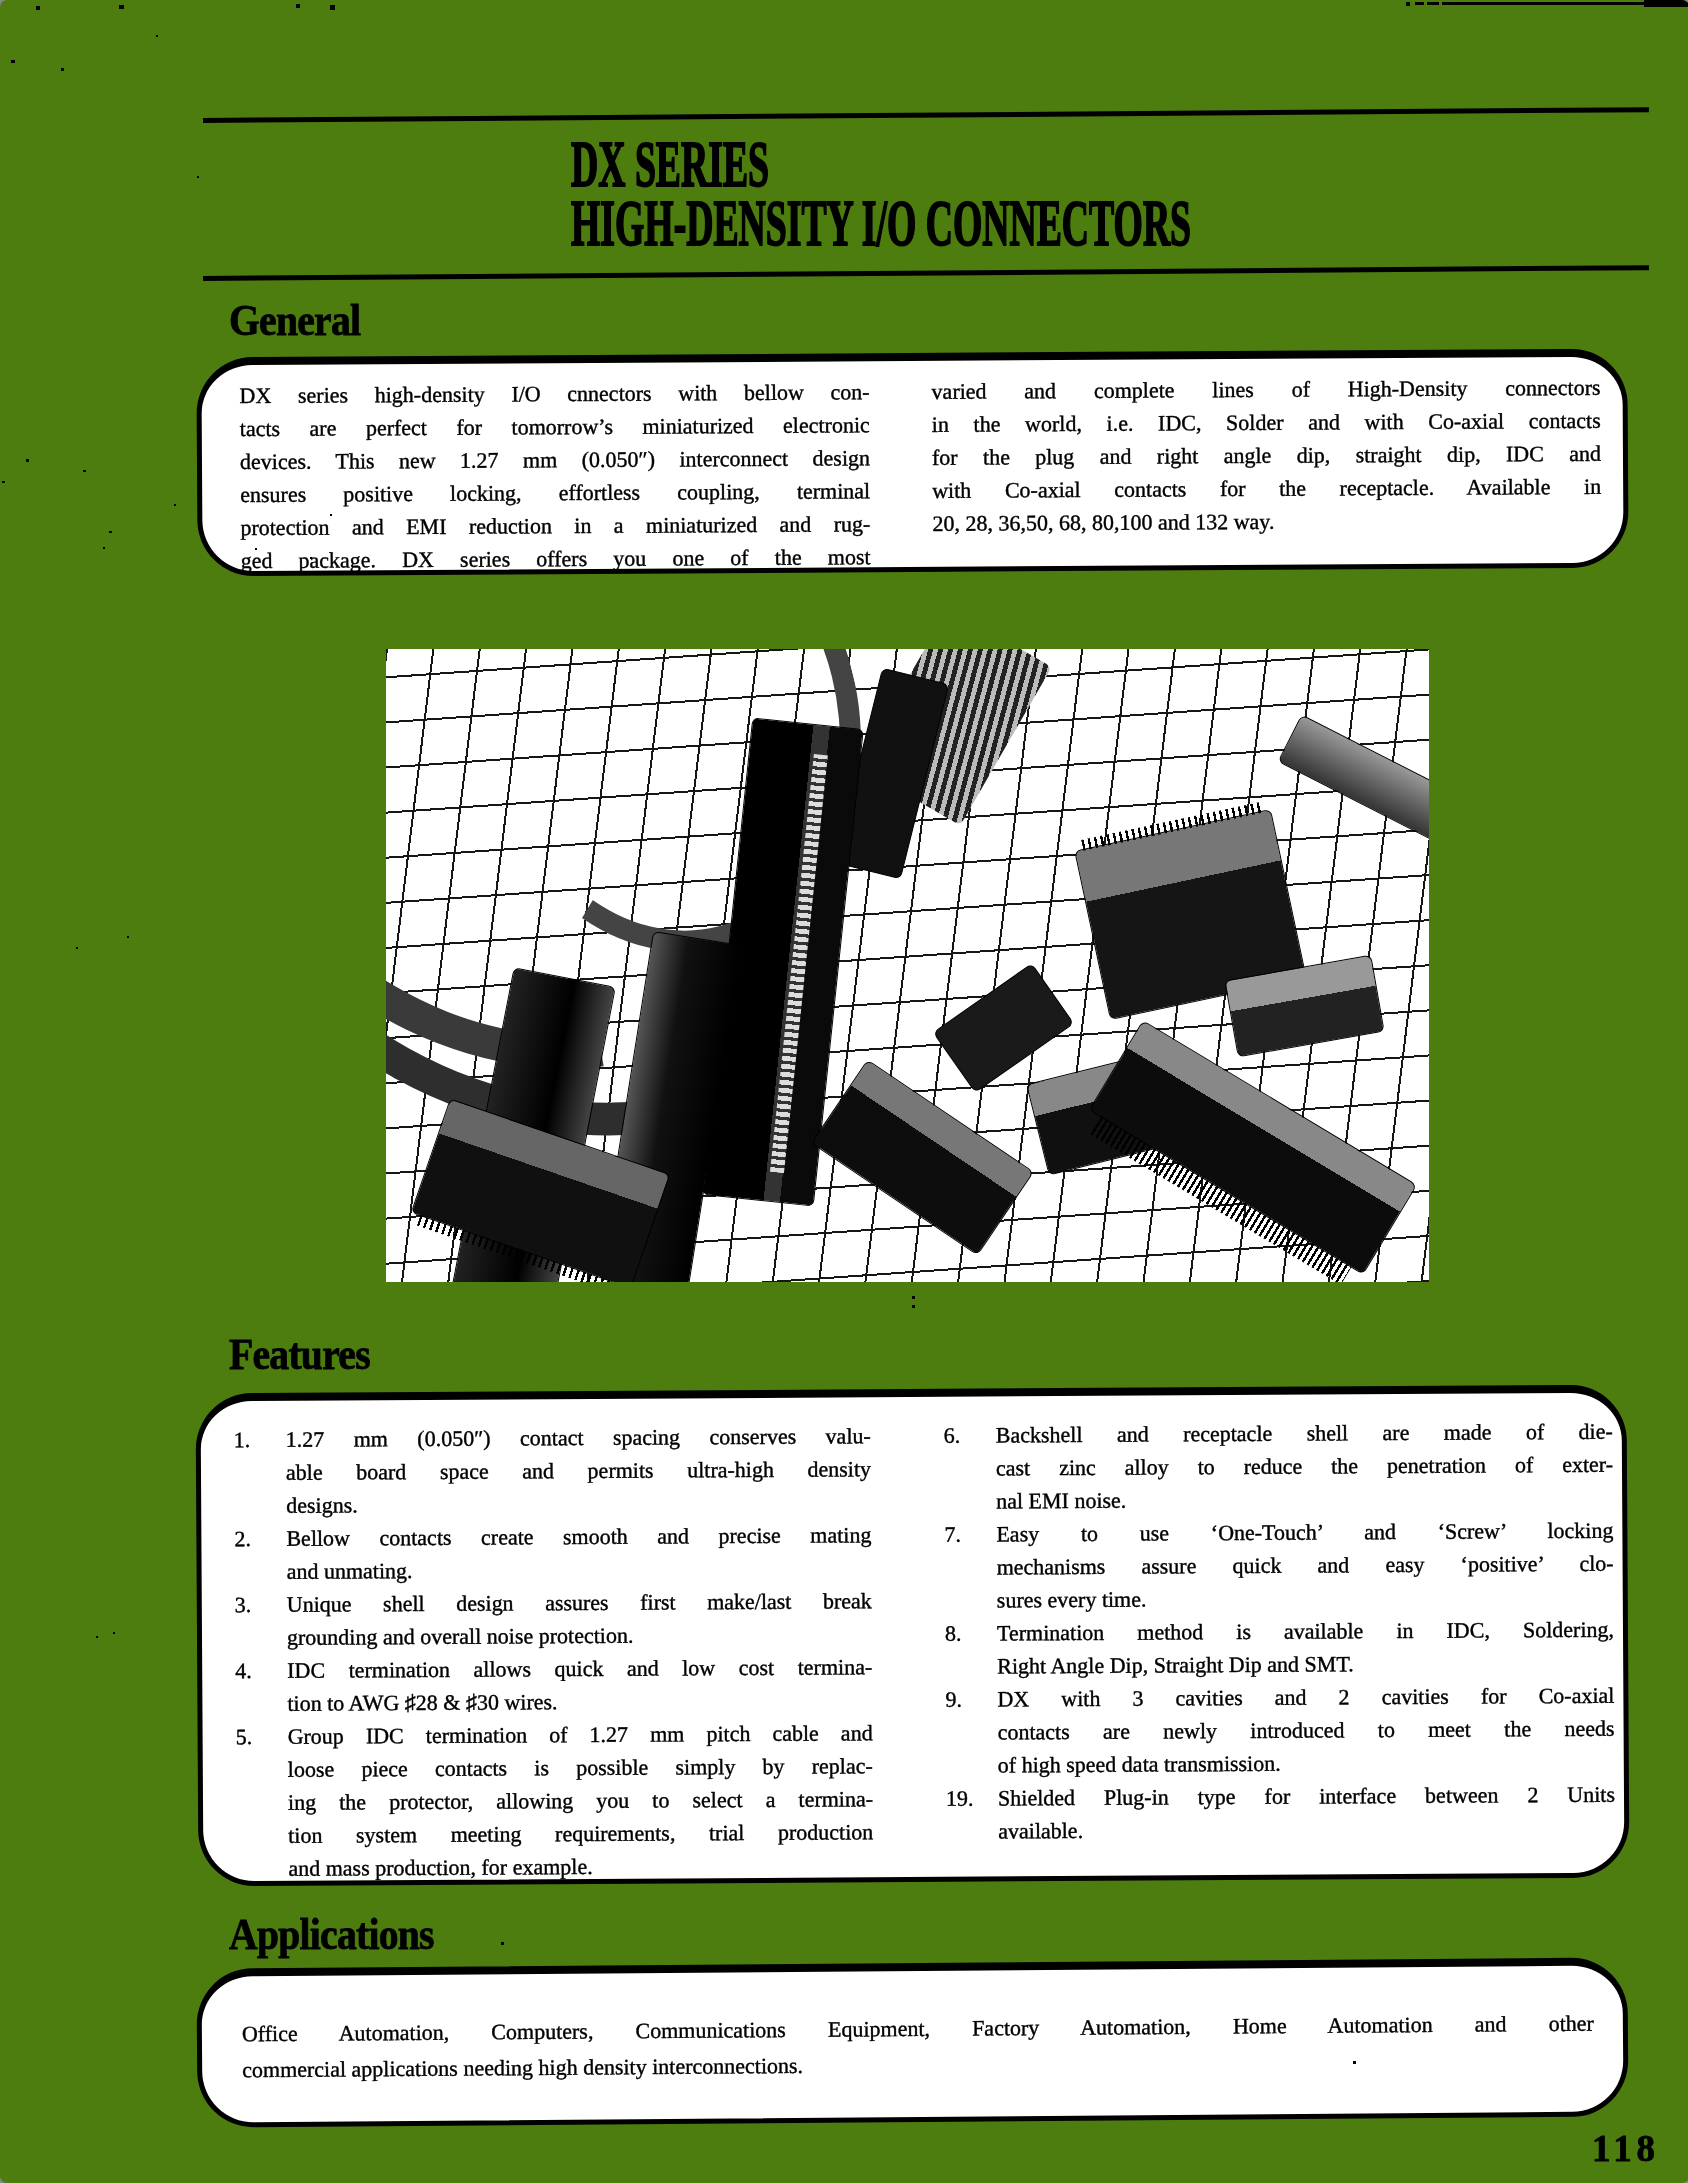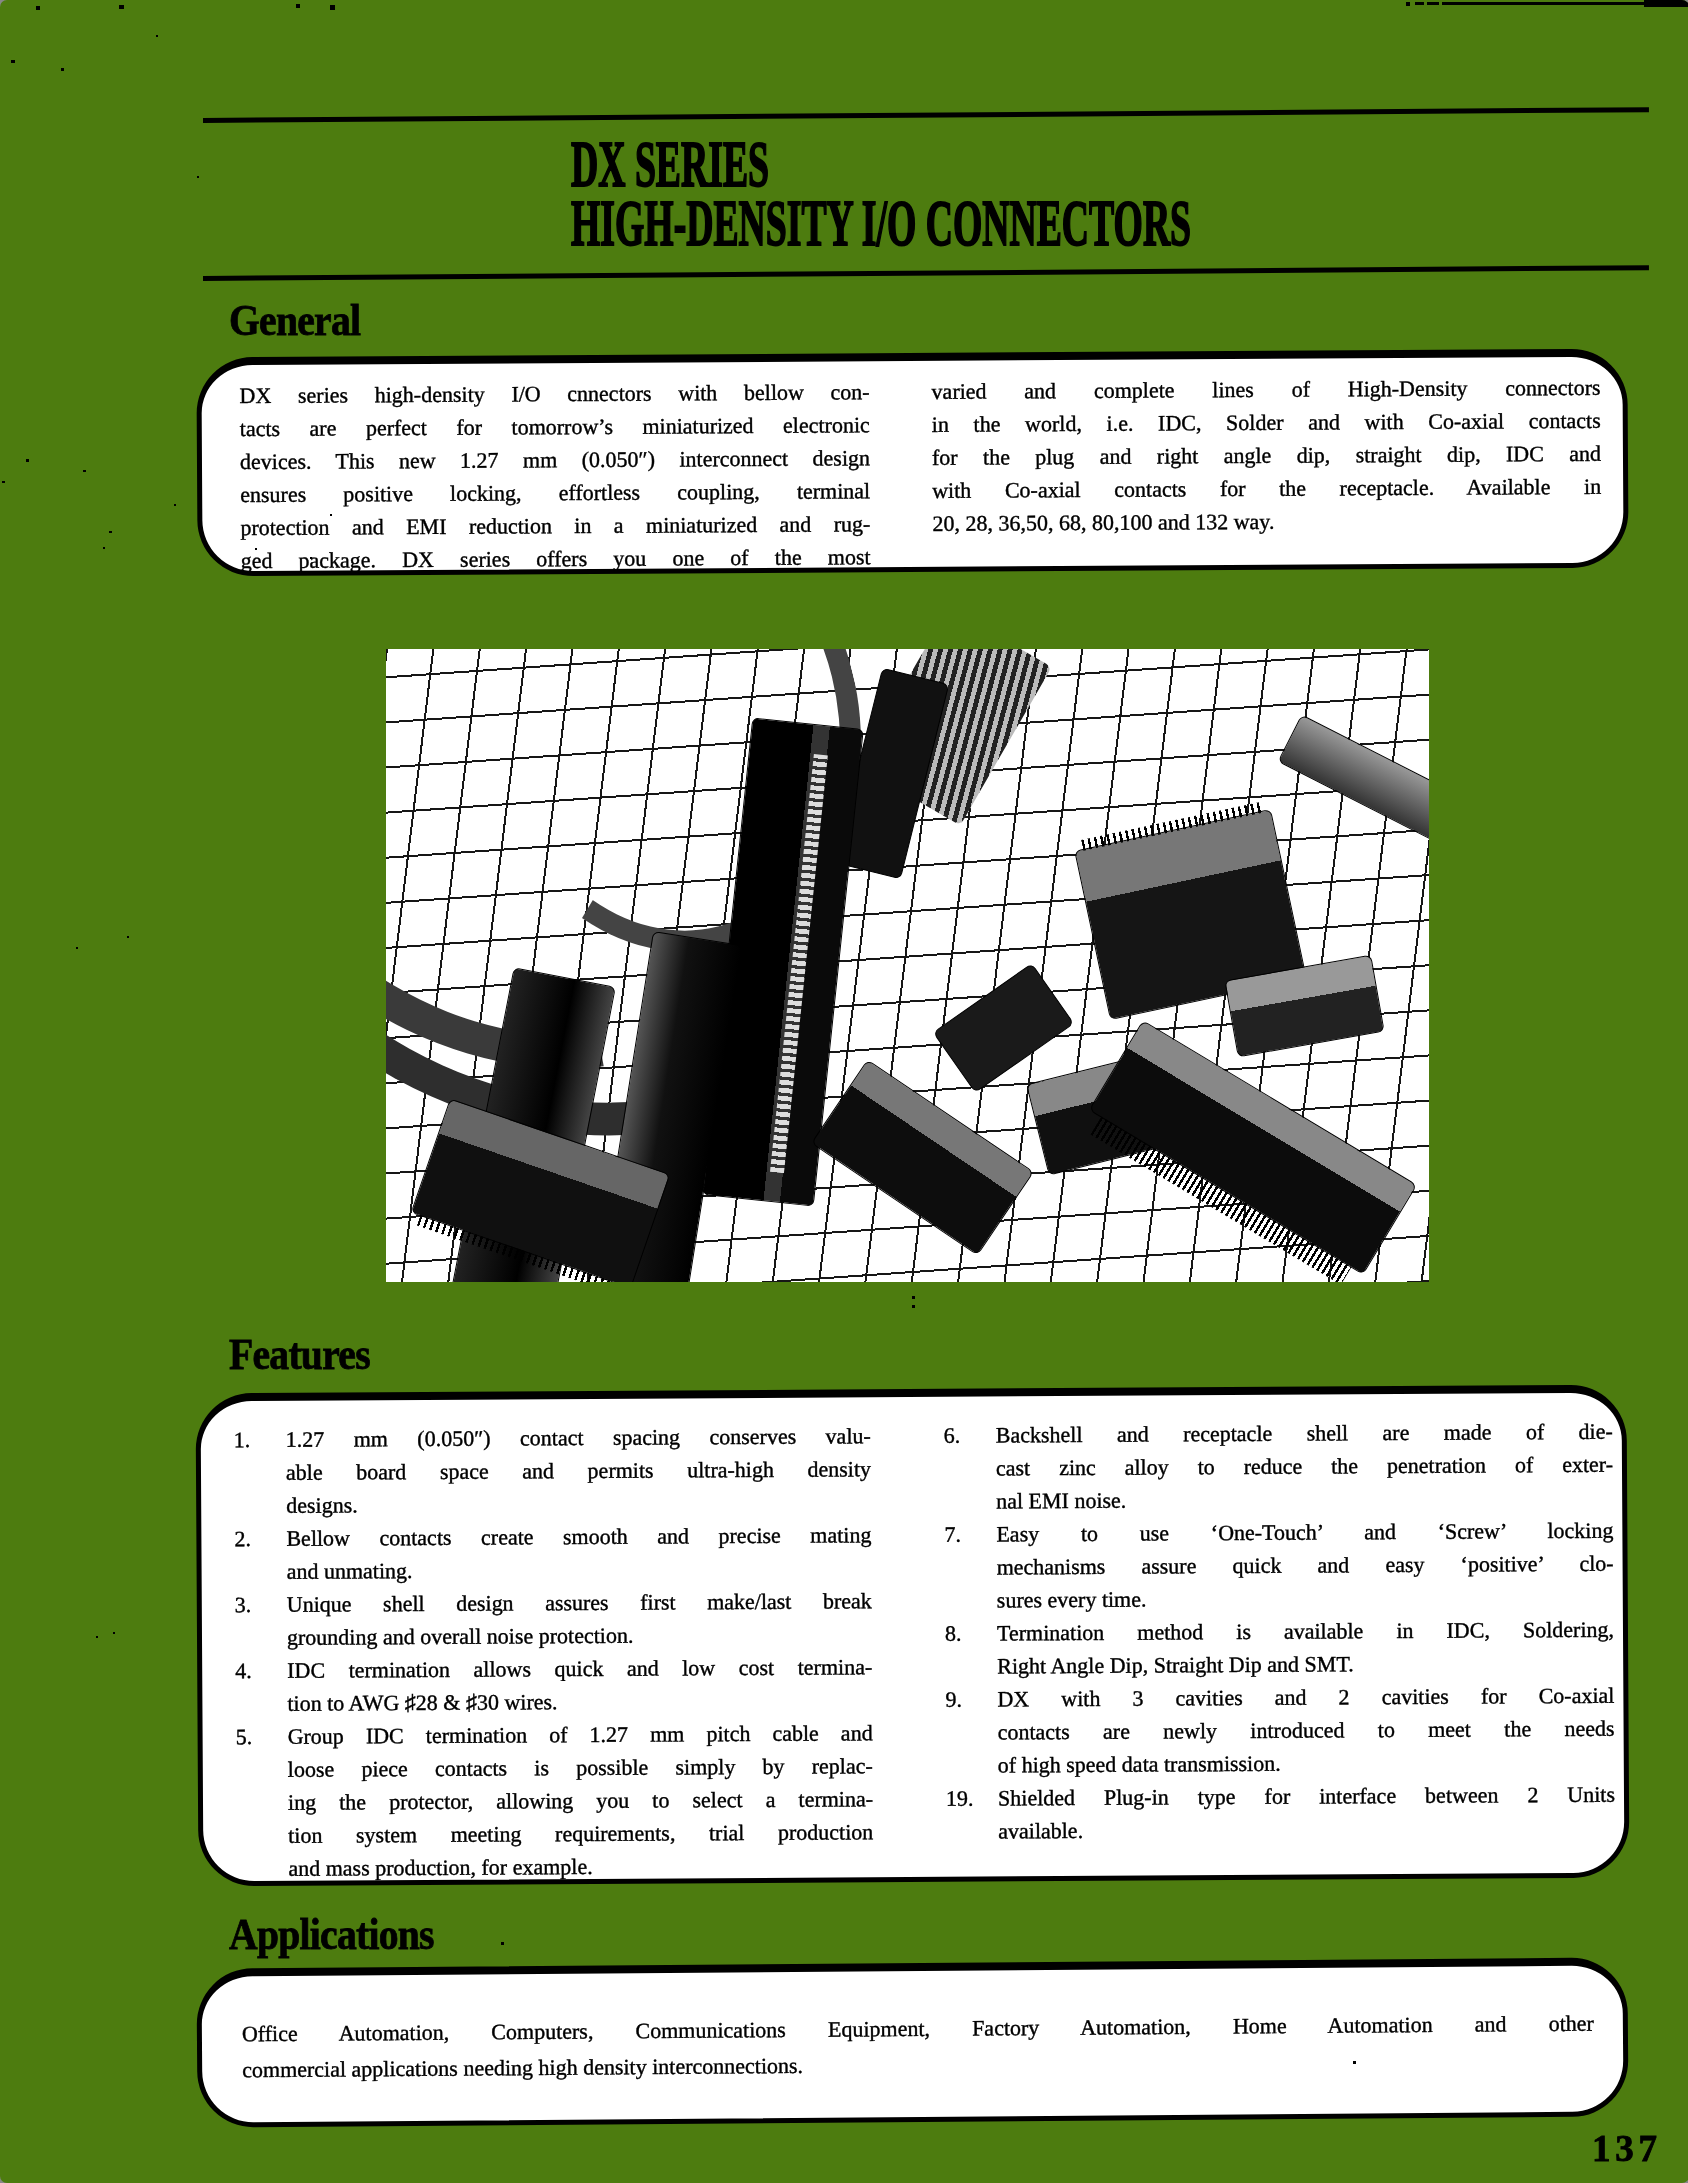--- a/index.html
+++ b/index.html
@@ -189,21 +189,21 @@
 
   <div class="sec-heading" style="top:1912px;">Applications</div>
 
   <div class="rbox" style="top:1963px;height:159px;transform:rotate(-0.45deg);">
     <div class="appcol" style="left:40px;top:40px;width:1352px;">
       <div class="jline">Office Automation, Computers, Communications Equipment, Factory Automation, Home Automation and other</div>
       <div class="lline">commercial applications needing high density interconnections.</div>
     </div>
   </div>
 
-  <div class="pageno">137</div>
+  <div class="pageno">118</div>
 
   <div>
     <div class="speck" style="left:36px;top:6.4px;width:4px;height:4px;"></div>
     <div class="speck" style="left:119px;top:4.8px;width:4.8px;height:4px;"></div>
     <div class="speck" style="left:296px;top:4px;width:4px;height:4px;"></div>
     <div class="speck" style="left:330px;top:4.8px;width:4.8px;height:4.8px;"></div>
     <div class="speck" style="left:156px;top:35px;width:2.4px;height:2.4px;"></div>
     <div class="speck" style="left:11px;top:60px;width:4px;height:3.2px;"></div>
     <div class="speck" style="left:61px;top:68px;width:3.2px;height:3.2px;"></div>
     <div class="speck" style="left:332px;top:119px;width:2.4px;height:2.4px;"></div>

